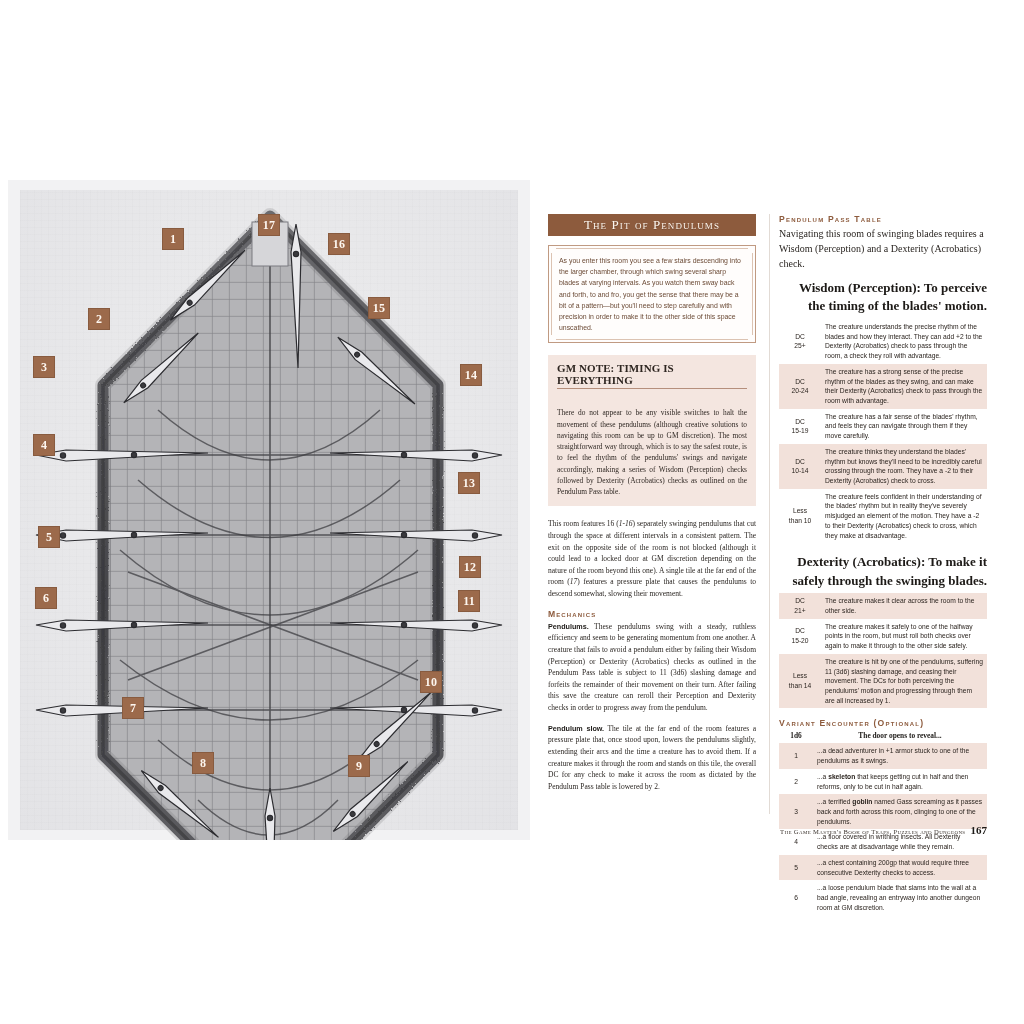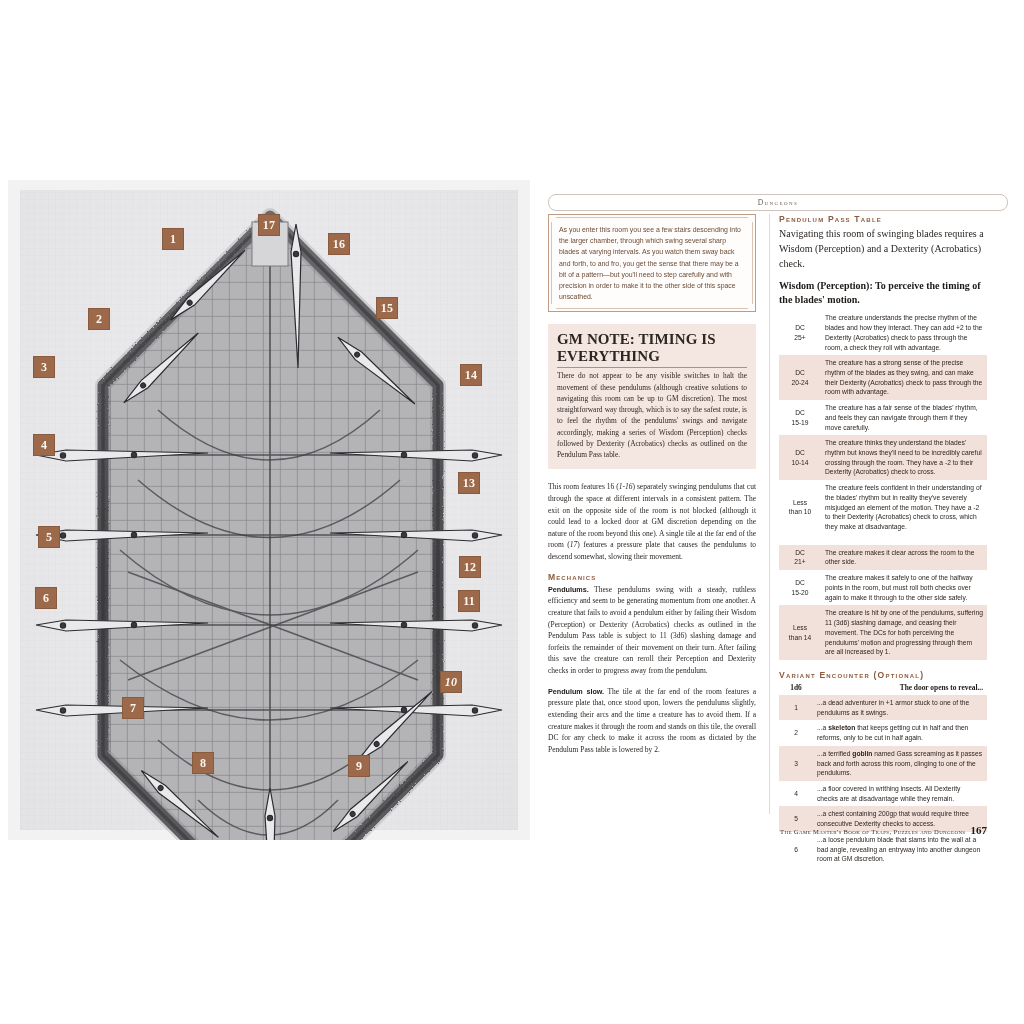--- a/index.html
+++ b/index.html
@@ -101,21 +101,21 @@
     text-align:left;
   }
 
   
   .gmnote{
     background:#f4e6e0;
     padding:7px 9px 9px 9px;margin-bottom:12px;
     position:relative;
   }
   .gmnote h4{
-    margin:0 0 2px 0;font-size:15px;color:#2e2621;
+    margin:0 0 18px 0;font-size:11px;color:#2e2621;
     font-weight:700;letter-spacing:.1px;
     border-bottom:1px solid #b58f7c;padding-bottom:2px;
   }
   .gmnote p{margin:0;font-size:7.4px;line-height:1.52;color:#2f2823;text-align:justify;}
 
   
   .body-p{
     margin:0 0 9px 0;font-size:7.5px;line-height:1.55;color:#241f1b;text-align:justify;
   }
   .body-p i{font-style:italic;}
@@ -126,38 +126,38 @@
   }
   .run-in{font-family:"Liberation Sans", sans-serif;font-weight:700;font-size:7.2px;color:#1d1a17;}
 
   
   .rc-head{
     margin:0 0 2px 0;font-family:"Liberation Sans", sans-serif;
     font-variant:small-caps;font-size:8.6px;letter-spacing:1.2px;
     color:#8d5b3d;font-weight:700;
   }
   .rc-lead{margin:0 0 8px 0;font-size:10px;line-height:1.5;color:#241f1b;}
-  .rc-sub{margin:0 0 3px 0;font-size:10px;line-height:1.42;color:#1d1a17;font-weight:700;}
+  .rc-sub{margin:0 0 3px 0;font-size:13px;line-height:1.42;color:#1d1a17;font-weight:700;text-align:right;}
 
   
   table.dc{border-collapse:collapse;width:208px;margin:0 0 10px 0;table-layout:fixed;}
   table.dc td{
     vertical-align:middle;padding:3px 4px;
     font-family:"Liberation Sans", sans-serif;
     font-size:6.7px;line-height:1.45;color:#2b241f;
   }
   table.dc td.dc-key{
     width:34px;text-align:center;white-space:pre-line;font-size:6.7px;
   }
   table.dc tr.alt td{background:#f2e1da;}
 
   
   table.vt{border-collapse:collapse;width:208px;margin:0;table-layout:fixed;}
   table.vt th{
-    font-size:7.4px;text-align:right;padding:1px 4px 3px 4px;color:#1d1a17;
+    font-size:7.4px;text-align:center;padding:1px 4px 3px 4px;color:#1d1a17;
     font-family:"Liberation Serif", serif;font-weight:700;
   }
   table.vt th.vt-k{width:26px;text-align:center;}
   table.vt td{
     vertical-align:middle;padding:3px 4px;
     font-family:"Liberation Sans", sans-serif;
     font-size:6.7px;line-height:1.45;color:#2b241f;
   }
   table.vt td.vt-k{width:26px;text-align:center;}
   table.vt tr.alt td{background:#f2e1da;}
@@ -334,40 +334,40 @@
     <div>
       <div class="marker" style="left:154px;top:48px;">1</div>
       <div class="marker" style="left:80px;top:128px;">2</div>
       <div class="marker" style="left:25px;top:176px;">3</div>
       <div class="marker" style="left:25px;top:254px;">4</div>
       <div class="marker" style="left:30px;top:346px;">5</div>
       <div class="marker" style="left:27px;top:407px;">6</div>
       <div class="marker" style="left:114px;top:517px;">7</div>
       <div class="marker" style="left:184px;top:572px;">8</div>
       <div class="marker" style="left:340px;top:575px;">9</div>
-      <div class="marker" style="left:432px;top:491px;font-style:italic;">10</div>
+      <div class="marker" style="left:412px;top:491px;">10</div>
       <div class="marker" style="left:450px;top:410px;text-align:center;">11</div>
       <div class="marker" style="left:451px;top:376px;">12</div>
       <div class="marker" style="left:450px;top:292px;">13</div>
       <div class="marker" style="left:452px;top:184px;">14</div>
-      <div class="marker" style="left:368px;top:117px;">15</div>
+      <div class="marker" style="left:360px;top:117px;">15</div>
       <div class="marker" style="left:320px;top:53px;">16</div>
       <div class="marker" style="left:250px;top:34px;">17</div>
     </div>
   </div>
 
   <div class="book">
 
-    <div class="running-head">
-      <span>Dungeons</span>
-    </div>
     <div class="gutter"></div>
 
     <div class="col col-left">
 
+      <div class="title-banner">
+        <span>The Pit of Pendulums</span>
+      </div>
 
       <div class="readaloud">
         <span class="corner c-tl"></span>
         <span class="corner c-tr"></span>
         <span class="corner c-bl"></span>
         <span class="corner c-br"></span>
         <p>As you enter this room you see a few stairs descending into the larger chamber, through which swing several sharp blades at varying intervals. As you watch them sway back and forth, to and fro, you get the sense that there may be a bit of a pattern—but you'll need to step carefully and with precision in order to make it to the other side of this space unscathed.</p>
       </div>
 
       <div class="gmnote">
@@ -418,20 +418,21 @@
             <td>The creature thinks they understand the blades' rhythm but knows they'll need to be incredibly careful crossing through the room. They have a -2 to their Dexterity (Acrobatics) check to cross.</td>
           </tr>
           <tr>
             <td class="dc-key">Less
 than 10</td>
             <td>The creature feels confident in their understanding of the blades' rhythm but in reality they've severely misjudged an element of the motion. They have a -2 to their Dexterity (Acrobatics) check to cross, which they make at disadvantage.</td>
           </tr>
         </tbody>
       </table>
 
+      <p class="rc-sub">Dexterity (Acrobatics): To make it safely through the swinging blades.</p>
 
       <table class="dc">
         <tbody>
           <tr class="alt">
             <td class="dc-key">DC
 21+</td>
             <td>The creature makes it clear across the room to the other side.</td>
           </tr>
           <tr>
             <td class="dc-key">DC

